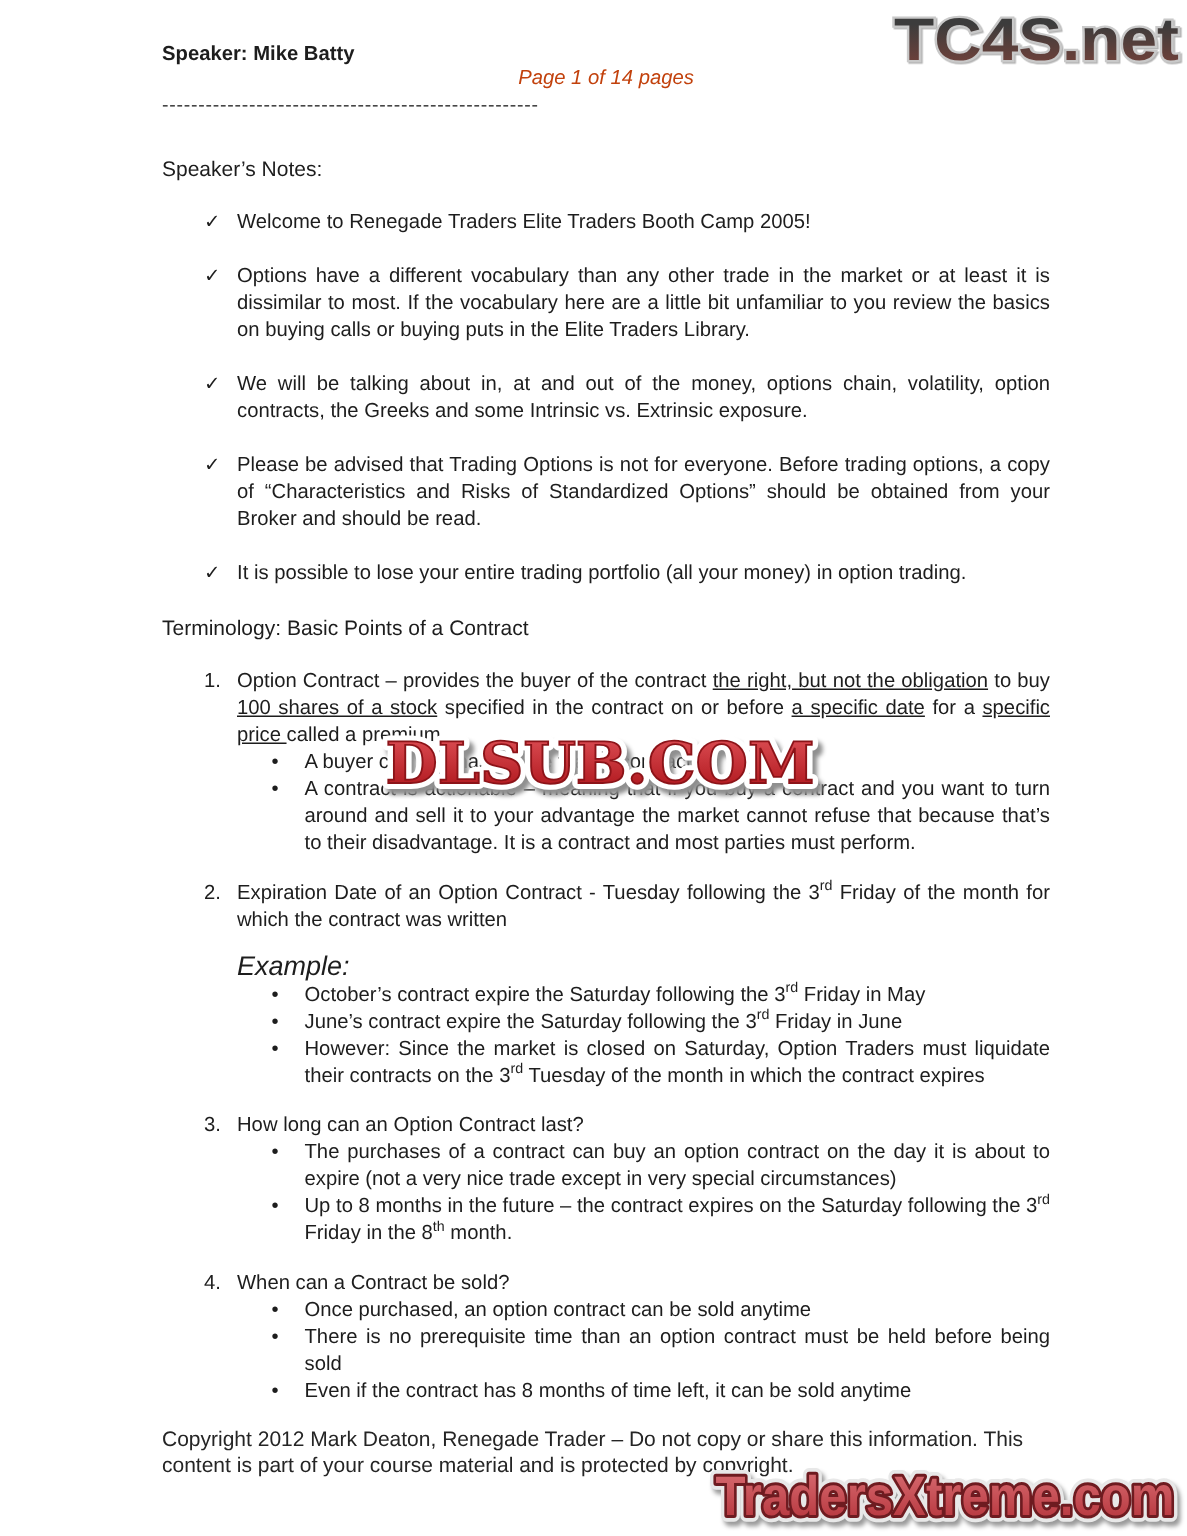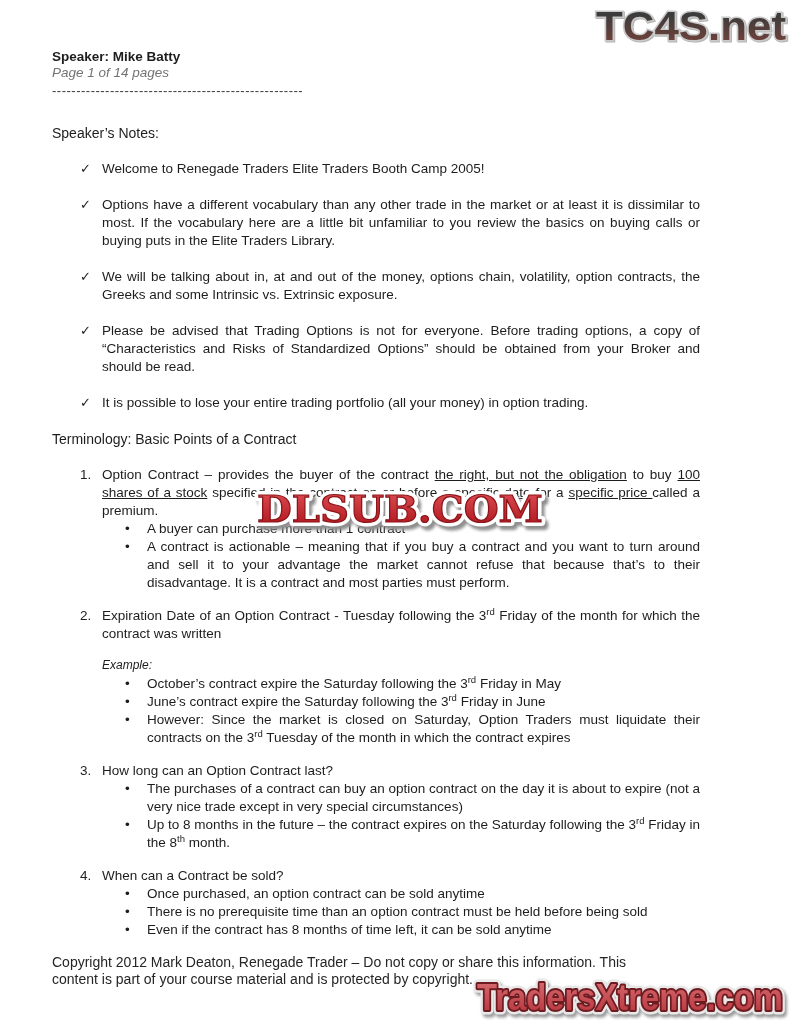--- a/index.html
+++ b/index.html
@@ -1,40 +1,40 @@
 <!DOCTYPE html>
 <html><head>
 <meta charset="utf-8">
 <style>
   * { margin:0; padding:0; box-sizing:border-box; }
   html,body { background:#ffffff; }
   .doc {
     position:relative; width:791px; height:1024px; background:#fff;
     font-family:"Liberation Sans", sans-serif; color:#1d1d1d; overflow:hidden;
   }
-  .content { padding:28px 91px 0 52px;margin-top:21px; }
+  .content { padding:28px 91px 0 108px; }
   .hline { font-weight:bold; font-size:13.5px; line-height:16px; white-space:pre-wrap; }
-  .hpage { font-weight:normal; font-style:italic; color:#737373; }
+  .hpage { font-weight:normal; font-style:italic; color:#c2410c;text-align:center; }
   .divider { font-size:13px; line-height:14px; margin-top:3px; color:#3a3a3a; letter-spacing:0.5px; }
   .notes-heading, .term-heading { font-weight:normal; font-size:14px; line-height:18px; }
   .notes-heading { margin-top:26px; }
   .term-heading { margin-top:12px; }
   .notes { list-style:none; margin:18px 0 0 28px; }
   .note { display:flex; font-size:13.5px; line-height:18px; margin-bottom:18px; }
   .check { width:22px; flex:none; font-size:13px; }
   .ntext { flex:1; text-align:justify; }
   .items { margin:18px 0 0 28px; }
   .item { margin-bottom:15px; }
   .item-row { display:flex; font-size:13.5px; line-height:18px; }
   .item-num { width:22px; flex:none; }
   .item-text { flex:1; text-align:justify; }
   .sub { display:flex; margin-left:45px; font-size:13.5px; line-height:18px; }
   .bullet { width:22px; flex:none; }
   .stext { flex:1; text-align:justify; }
-  .example { font-style:italic; font-size:12px; line-height:18px; margin:13px 0 1px 22px; }
+  .example { font-style:italic; font-size:18px; line-height:18px; margin:13px 0 1px 22px; }
   .u { text-decoration:underline; }
   sup { font-size:9.5px; line-height:0; vertical-align:super; }
   .footer { margin-top:9px; font-size:14px; line-height:17px; max-width:620px; color:#252525; }
 
   
   .tc4s { position:absolute; top:1px; right:1px; filter:drop-shadow(1px 1px 0.5px #b5b5b5); }
   .tc4s text { font:bold 40px "Liberation Sans", sans-serif; }
   .dlsub { position:absolute; top:482px; left:249px; filter:drop-shadow(3px 4px 1.5px #8f8f8f); }
   .dlsub text { font:bold 38px "DejaVu Serif", serif; }
   .txtreme { position:absolute; top:971px; right:0px; filter:drop-shadow(2px 3px 1.5px #9a9a9a); }

